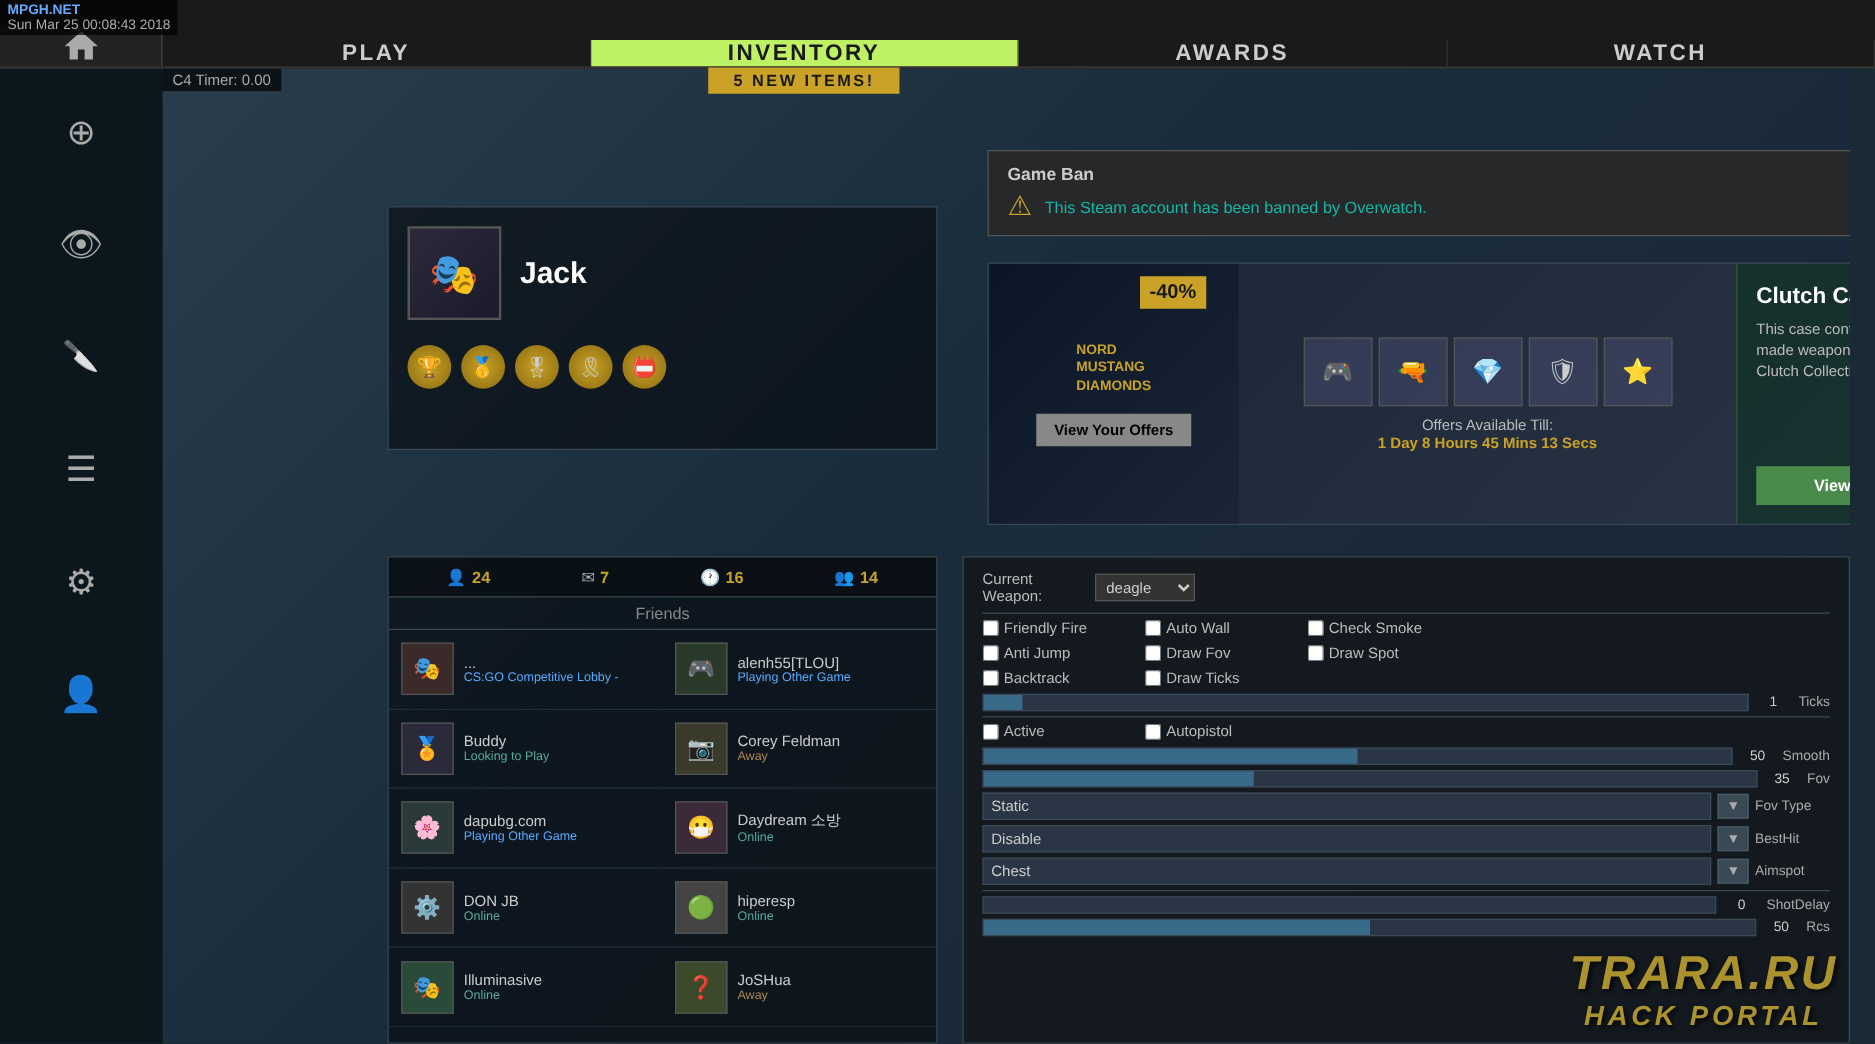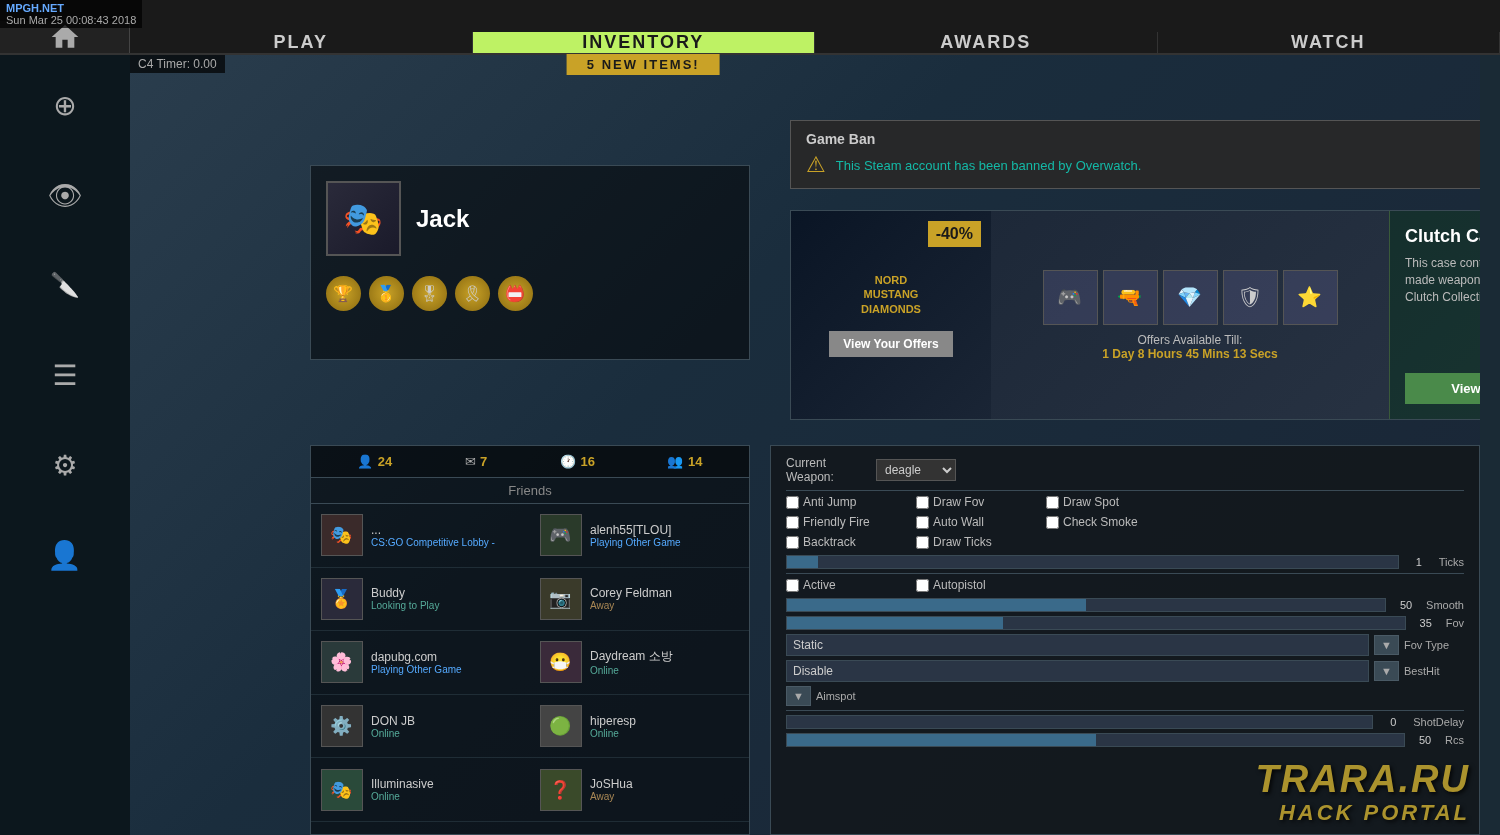--- a/index.html
+++ b/index.html
@@ -226,31 +226,31 @@
       display: flex;
       flex-direction: column;
       align-items: center;
       justify-content: center;
       padding: 10px;
       position: relative;
     }
     .offer-btn {
       margin-top: 15px;
       background: #888;
-      color: #ffffff;
+      color: #000000;
       border: none;
       padding: 6px 14px;
       font-size: 12px;
       font-weight: bold;
       cursor: pointer;
     }
     .discount-badge {
       position: absolute;
       top: 10px;
-      right: 10px;
+      right: 26px;
       background: #c9a227;
       color: #1a1a1a;
       font-weight: bold;
       font-size: 16px;
       padding: 4px 8px;
     }
     .offer-middle {
       flex: 1;
       display: flex;
       flex-direction: column;
@@ -456,21 +456,21 @@
       position: absolute;
       bottom: 10px;
       right: 10px;
       font-size: 38px;
       font-weight: 900;
       color: rgba(200,170,50,0.85);
       text-shadow: 2px 2px 4px rgba(0,0,0,0.8);
       letter-spacing: 2px;
       z-index: 200;
       line-height: 1.1;
-      text-align: right;
+      text-align: center;
       font-style: italic;
       margin-top: 37px;
     }
     .watermark-sub {
       font-size: 22px;
       letter-spacing: 3px;
     }
   </style>
 </head>
 <body>
@@ -534,21 +534,21 @@
       <div class="badge">🥇</div>
       <div class="badge">🎖</div>
       <div class="badge">🎗</div>
       <div class="badge">📛</div>
     </div>
   </div>
 
   <div class="featured-offer">
     <div class="offer-left">
       <div class="discount-badge">-40%</div>
-      <div style="font-size:11px;color:#c9a227;font-weight:bold;text-align:center;line-height:1.3;">
+      <div style="font-size:11px;color:#c9a227;font-weight:bold;text-align:left;line-height:1.3;">
         <span>NORD</span><br>
         <span>MUSTANG</span><br>
         <span>DIAMONDS</span>
       </div>
       <button class="offer-btn">View Your Offers</button>
     </div>
     <div class="offer-middle">
       <div class="offer-items">
         <div class="offer-item">🎮</div>
         <div class="offer-item">🔫</div>
@@ -670,44 +670,44 @@
         <option>deagle</option>
         <option>ak47</option>
         <option>m4a1</option>
       </select>
     </div>
     <hr class="hack-separator">
 
     <div class="hack-row">
       <label class="hack-checkbox">
         <input type="checkbox" style="">
+        <span>Friendly Fire</span>
+      </label>
+      <label class="hack-checkbox">
+        <input type="checkbox" style="">
+        <span>Auto Wall</span>
+      </label>
+      <label class="hack-checkbox">
+        <input type="checkbox" style="">
+        <span>Check Smoke</span>
+      </label>
+    </div>
+
+    <div class="hack-row">
+      <label class="hack-checkbox">
+        <input type="checkbox" style="">
         <span>Anti Jump</span>
       </label>
       <label class="hack-checkbox">
         <input type="checkbox" style="">
         <span>Draw Fov</span>
       </label>
       <label class="hack-checkbox">
         <input type="checkbox" style="">
         <span>Draw Spot</span>
-      </label>
-    </div>
-
-    <div class="hack-row">
-      <label class="hack-checkbox">
-        <input type="checkbox" style="">
-        <span>Friendly Fire</span>
-      </label>
-      <label class="hack-checkbox">
-        <input type="checkbox" style="">
-        <span>Auto Wall</span>
-      </label>
-      <label class="hack-checkbox">
-        <input type="checkbox" style="">
-        <span>Check Smoke</span>
       </label>
     </div>
 
     <div class="hack-row">
       <label class="hack-checkbox">
         <input type="checkbox" style="">
         <span>Backtrack</span>
       </label>
       <label class="hack-checkbox">
         <input type="checkbox" style="">
@@ -763,20 +763,25 @@
     <div class="hack-dropdown-row">
       <select class="hack-dropdown">
         <option>Disable</option>
         <option>Enable</option>
       </select>
       <span class="hack-dropdown-arrow">▼</span>
       <span class="hack-dropdown-label">BestHit</span>
     </div>
 
     <div class="hack-dropdown-row">
+      <select class="hack-dropdown">
+        <option>Chest</option>
+        <option>Head</option>
+        <option>Stomach</option>
+      </select>
       <span class="hack-dropdown-arrow">▼</span>
       <span class="hack-dropdown-label">Aimspot</span>
     </div>
     <hr class="hack-separator">
 
     <div class="hack-slider-row">
       <div class="hack-slider">
         <div class="hack-slider-fill" style="width:0%"></div>
       </div>
       <span class="hack-slider-val">0</span>

